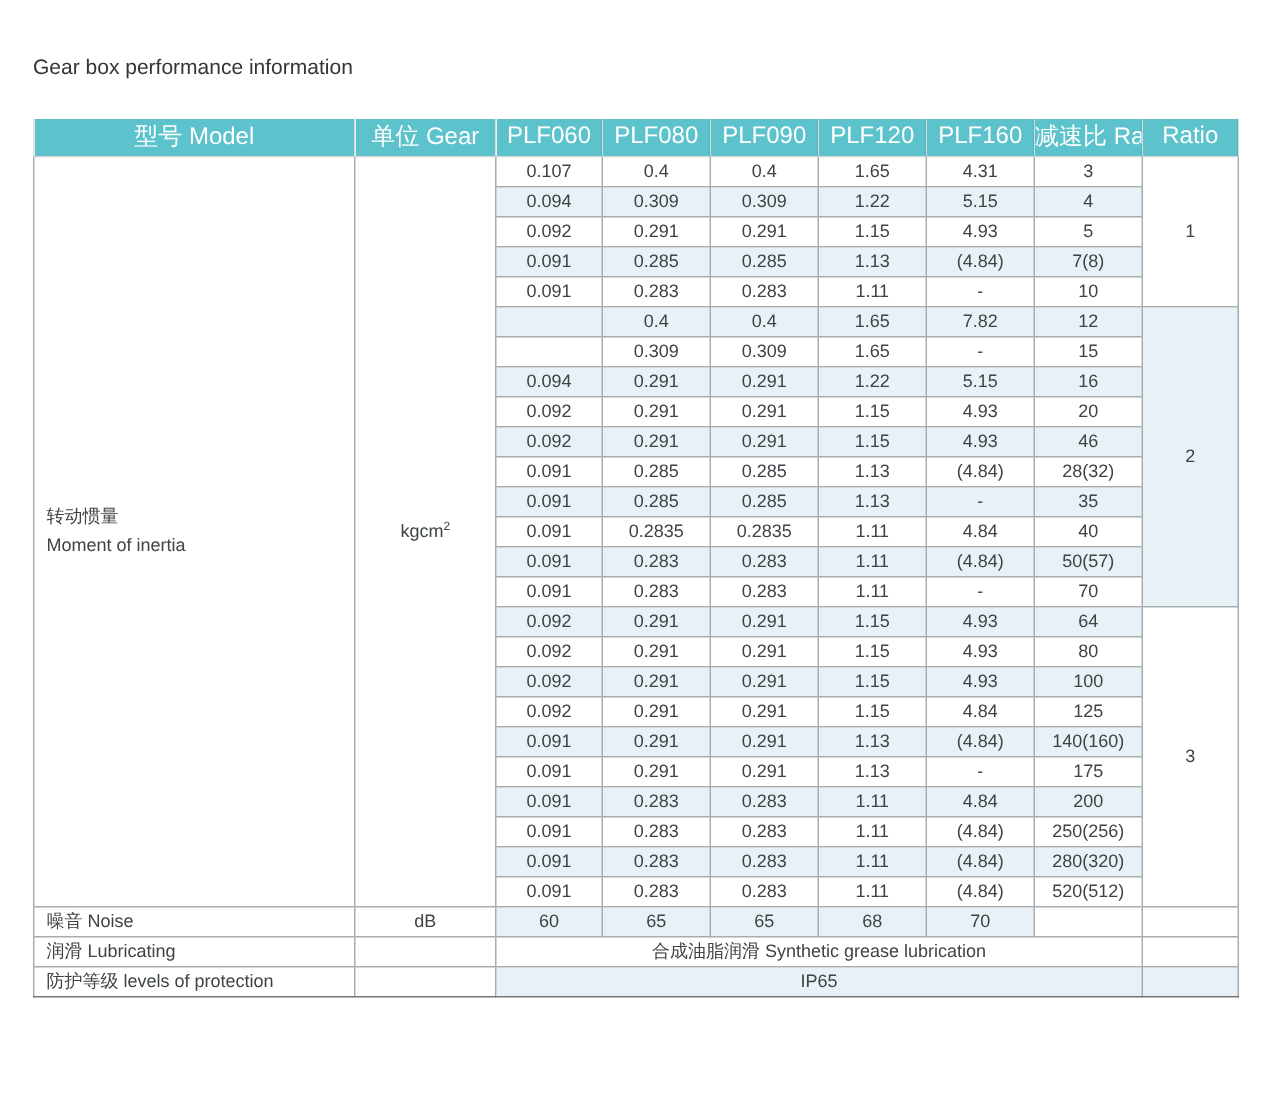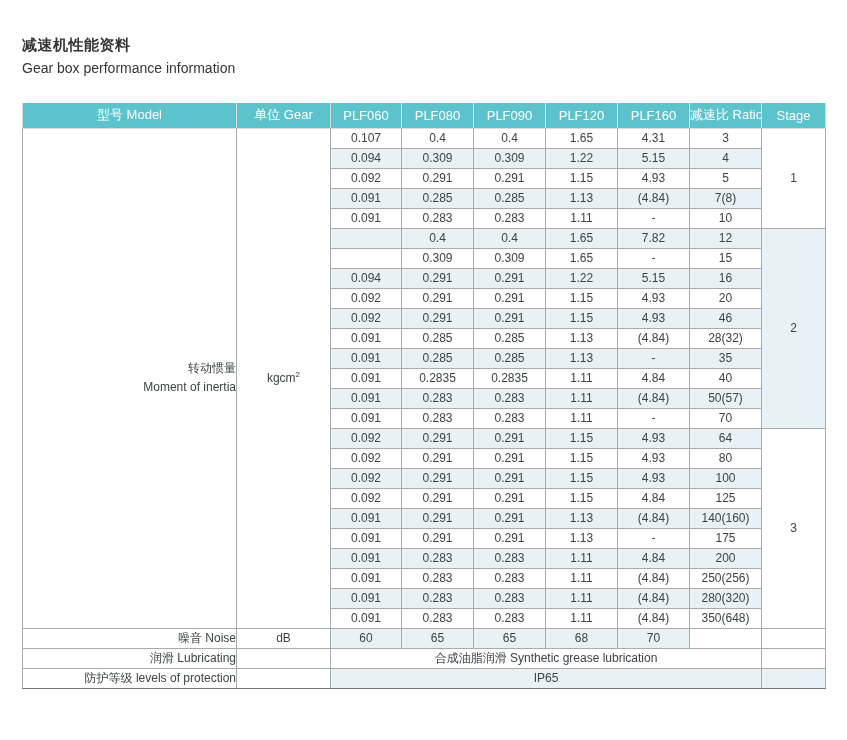--- a/index.html
+++ b/index.html
@@ -41,59 +41,58 @@
     width:803px;
     table-layout:fixed;
     border-collapse:collapse;
     font-size:12px;
     color:var(--text);
   }
   .perf-table th{
     background:var(--teal);
     color:#ffffff;
     font-weight:400;
-    font-size:13px;
+    font-size:16px;
     height:25px;
     text-align:center;
     vertical-align:middle;
     border:1px solid rgba(0,0,0,0.14);
     border-top:none;
     overflow:hidden;
     white-space:nowrap;
   }
   .perf-table td{
     border:1px solid var(--grid);
     height:20px;
     text-align:center;
     vertical-align:middle;
     overflow:hidden;
     white-space:nowrap;
   }
   .perf-table td.alt{ background:var(--stripe); }
   .perf-table td.label-cell{
-    text-align:right;
-    padding-left:23px;
+    text-align:left;
+    padding-left:8px;
   }
   .perf-table td.model-label{
     line-height:1.55;
     font-size:12px;
   }
   .perf-table td.unit-cell sup{
     font-size:8px;
     line-height:0;
   }
   tbody.footer td{ border-top-color:var(--dark); }
   tbody.footer tr:last-child td{ border-bottom-color:var(--dark);margin-left:18px; }
 </style>
 </head>
 <body>
 
 <div class="page">
 
-  <div class="title-zh">减速机性能资料</div>
   <div class="title-en">Gear box performance information</div>
 
   <table class="perf-table">
     <colgroup>
       <col style="width:214px">
       <col style="width:94px">
       <col style="width:71px">
       <col style="width:72px">
       <col style="width:72px">
       <col style="width:72px">
@@ -104,21 +103,21 @@
     <thead>
       <tr>
         <th>型号 Model</th>
         <th>单位 Gear</th>
         <th>PLF060</th>
         <th>PLF080</th>
         <th>PLF090</th>
         <th>PLF120</th>
         <th>PLF160</th>
         <th>减速比 Ratio</th>
-        <th>Stage</th>
+        <th>Ratio</th>
       </tr>
     </thead>
 
     <tbody id="inertia-body">
 
     <tr>
           <td class="label-cell model-label" rowspan="25">
             <div>转动惯量</div>
             <div>Moment of inertia</div>
           </td>
@@ -316,21 +315,21 @@
           <td class="alt">1.11</td>
           <td class="alt">(4.84)</td>
           <td class="alt">280(320)</td>
         </tr>
         <tr>
           <td>0.091</td>
           <td>0.283</td>
           <td>0.283</td>
           <td>1.11</td>
           <td>(4.84)</td>
-          <td>350(648)</td>
+          <td>520(512)</td>
         </tr>
       </tbody>
 
     <tbody class="footer">
       <tr>
         <td class="label-cell">噪音 Noise</td>
         <td>dB</td>
         <td class="alt">60</td>
         <td class="alt">65</td>
         <td class="alt">65</td>

